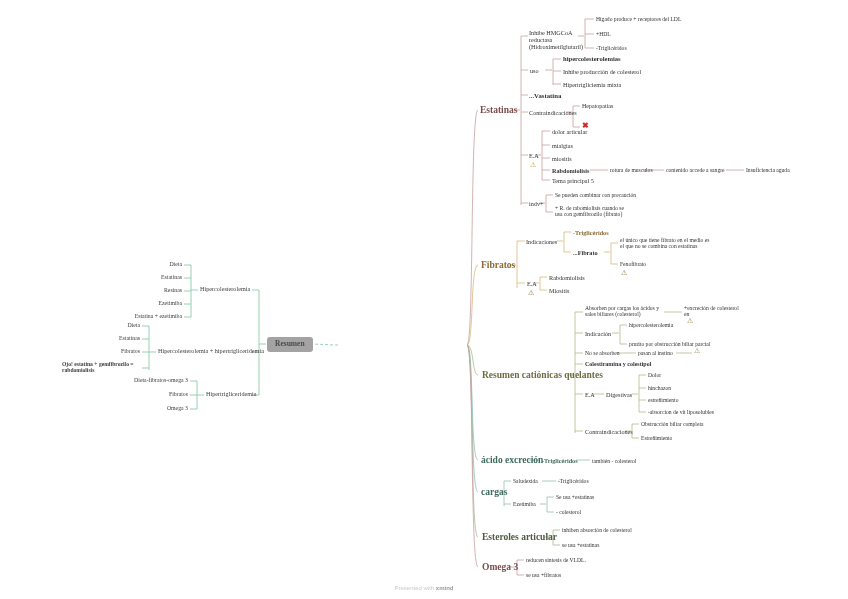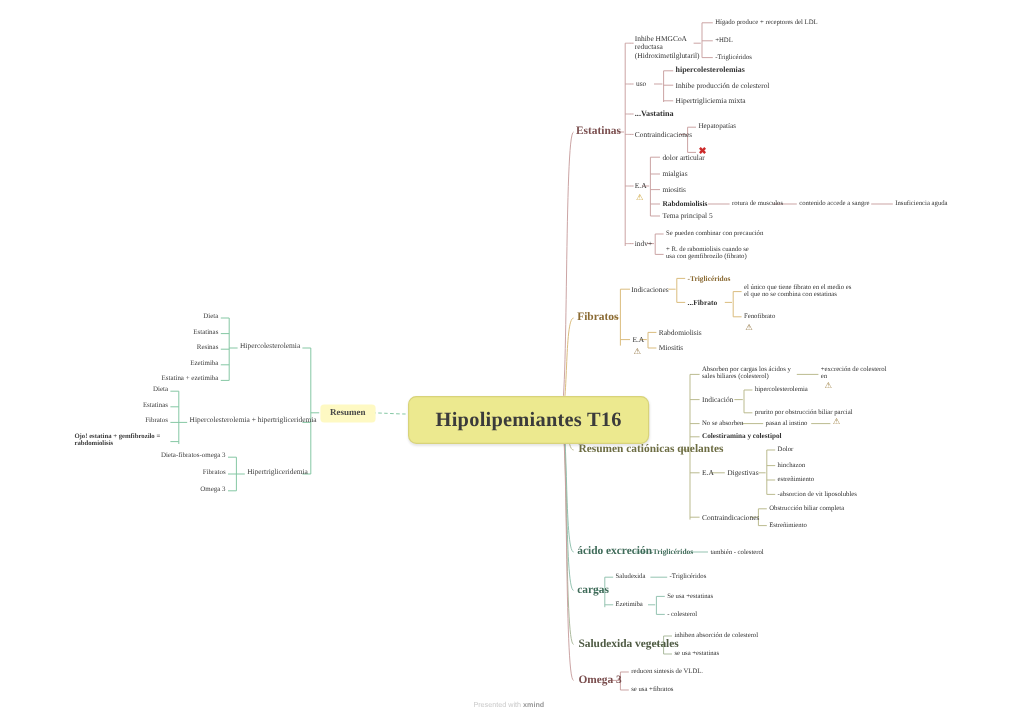--- a/index.html
+++ b/index.html
@@ -8,21 +8,21 @@
   .canvas{position:absolute;inset:0;}
   svg.links{position:absolute;left:0;top:0;width:848px;height:599px;pointer-events:none;}
 
   .node{position:absolute;white-space:nowrap;line-height:1.15;}
   .n-root{
     background:#ece98f;border:1px solid #d8d37a;border-radius:7px;
     padding:9px 22px;font-size:17px;font-weight:700;color:#3b3b3b;
     box-shadow:0 1px 2px rgba(0,0,0,.10);letter-spacing:.2px;
   }
   .n-resumen{
-    background:#fef9c3;border-radius:3px;padding:3px 8px;
+    background:#a3a3a3;border-radius:3px;padding:3px 8px;
     font-size:7.5px;font-weight:700;color:#4a4a4a;
   }
   
   .n-main{font-size:9.5px;font-weight:700;}
   .c-est{color:#7a4e4e;}
   .c-fib{color:#8a6a33;}
   .c-res{color:#6d6d43;}
   .c-nic{color:#3f6b59;}
   .c-otr{color:#3f6b59;}
   .c-est2{color:#4e5a43;}
@@ -206,21 +206,20 @@
     <path d="M149 368 L 142 368" stroke="#7fc4a0"></path>
 
     <path d="M204 395 L 197 395" stroke="#7fc4a0"></path>
     <path d="M197 381 L 197 409" stroke="#7fc4a0"></path>
     <path d="M197 381 L 190 381" stroke="#7fc4a0"></path>
     <path d="M197 395 L 190 395" stroke="#7fc4a0"></path>
     <path d="M197 409 L 190 409" stroke="#7fc4a0"></path>
   </g>
 </svg>
 
-<div class="node n-root" style="left:340px;top:330px;">Hipolipemiantes T16</div>
 
 <div class="node n-resumen" style="left:267px;top:337px;">Resumen</div>
 
 <div class="node n-leftcat" style="left:200px;top:285px;">Hipercolesterolemia</div>
 <div class="node n-left" style="left:146px;top:261px;text-align:right;width:36px;">Dieta</div>
 <div class="node n-left" style="left:131px;top:274px;text-align:right;width:51px;">Estatinas</div>
 <div class="node n-left" style="left:135px;top:287px;text-align:right;width:47px;">Resinas</div>
 <div class="node n-left" style="left:129px;top:300px;text-align:right;width:53px;">Ezetimiba</div>
 <div class="node n-left" style="left:110px;top:313px;text-align:right;width:72px;">Estatina + ezetimiba</div>
 
@@ -308,21 +307,21 @@
 <div class="node n-sub b c-nic" style="left:542px;top:457px;">-Triglicéridos</div>
 <div class="node n-leaf" style="left:592px;top:458px;">también - colesterol</div>
 
 <div class="node n-main c-otr" style="left:481px;top:487px;">cargas</div>
 <div class="node n-leaf" style="left:513px;top:478px;">Saludexida</div>
 <div class="node n-leaf" style="left:558px;top:478px;">-Triglicéridos</div>
 <div class="node n-leaf" style="left:513px;top:501px;">Ezetimiba</div>
 <div class="node n-leaf" style="left:556px;top:494px;">Se usa +estatinas</div>
 <div class="node n-leaf" style="left:556px;top:509px;">- colesterol</div>
 
-<div class="node n-main c-est2" style="left:482px;top:532px;">Saludexida vegetales</div>
+<div class="node n-main c-est2" style="left:482px;top:532px;">Esteroles articular</div>
 <div class="node n-leaf" style="left:562px;top:527px;">inhiben absorción de colesterol</div>
 <div class="node n-leaf" style="left:562px;top:542px;">se usa +estatinas</div>
 
 <div class="node n-main c-om" style="left:482px;top:562px;">Omega 3</div>
 <div class="node n-leaf" style="left:526px;top:557px;">reducen sintesis de VLDL.</div>
 <div class="node n-leaf" style="left:526px;top:572px;">se usa +fibratos</div>
 
 <div class="footer"><span>Presented with </span><b>xmind</b></div>
 
 </div>

